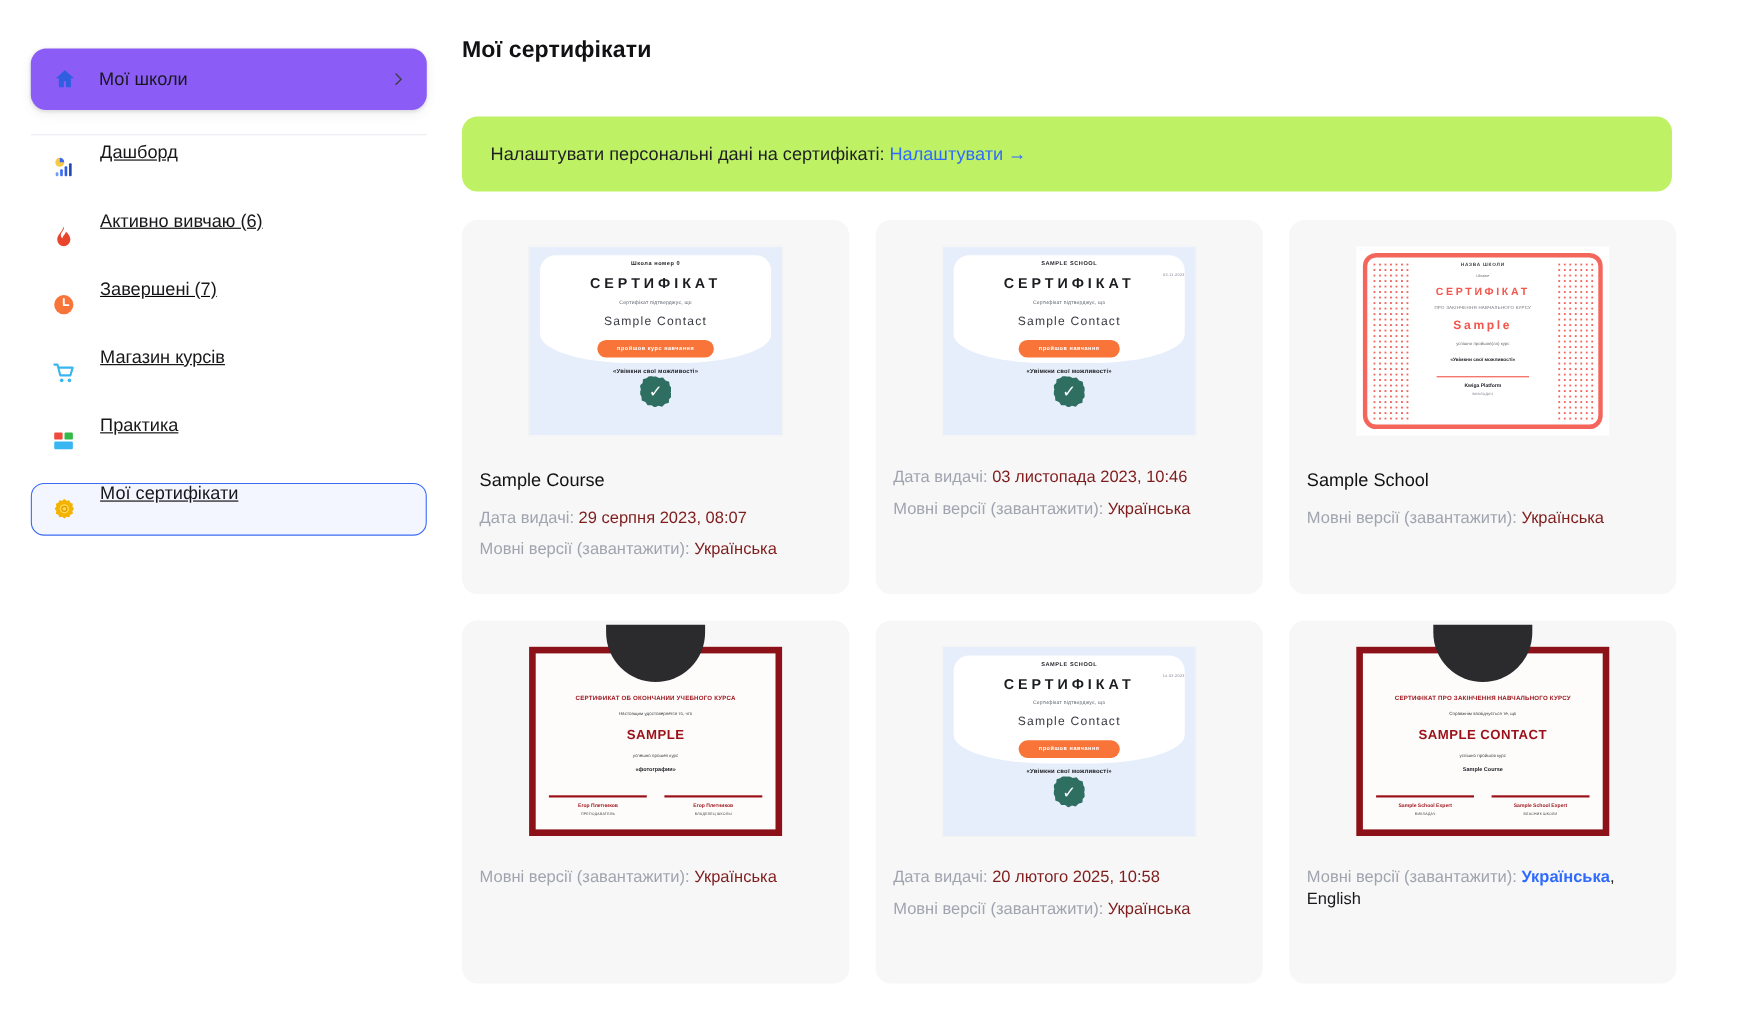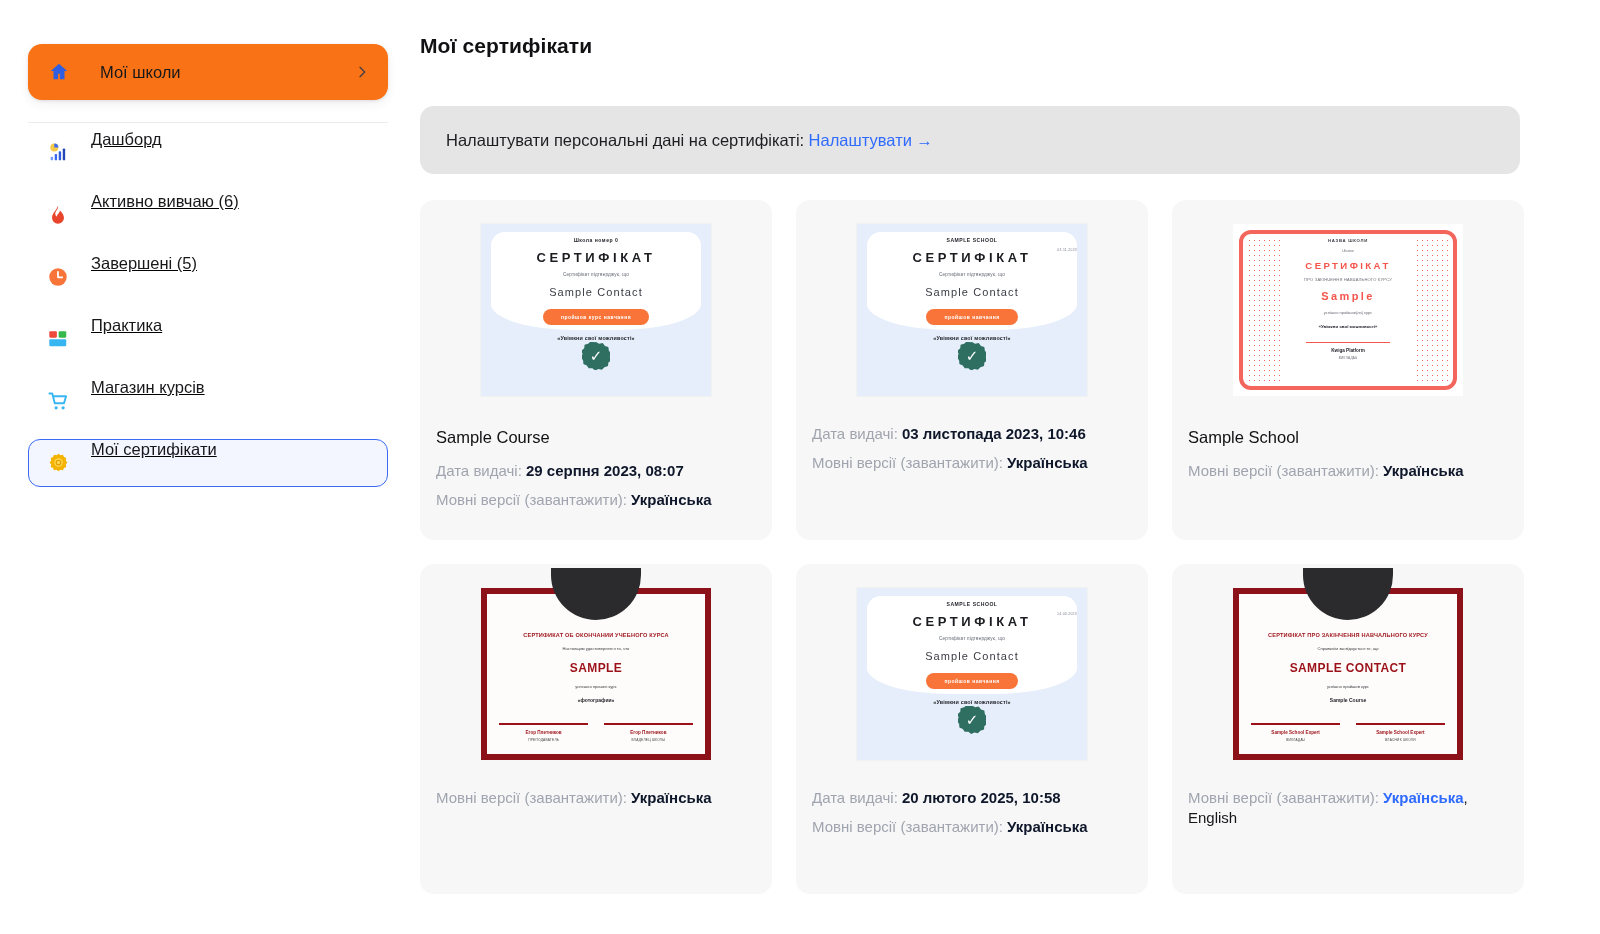--- a/index.html
+++ b/index.html
@@ -11,26 +11,25 @@
     font-family: "Liberation Sans", "DejaVu Sans", sans-serif;
     overflow: hidden;
   }
   .app { display: flex; width: 1600px; height: 934px; }
 
   
   .sidebar { width: 420px; flex: 0 0 420px; padding: 44px 0 0 28px; background:#fff; }
   .school-card {
     display: flex; align-items: center;
     width: 360px; height: 56px;
-    background: #f97316;
+    background: #8b5cf6;
     border-radius: 14px;
     box-shadow: 0 1px 3px rgba(16,24,40,.10), 0 4px 12px rgba(16,24,40,.06);
     padding: 0 18px 0 20px;
     cursor: pointer;
-    gap: 10px;
   }
   .school-card .s-icon { width: 26px; margin-right: 16px; display:flex; align-items:center; }
   .school-card .s-label { flex:1; font-size: 16.5px; color:#18181b; }
   .school-card .s-chev { color:#3f3f46; display:flex; align-items:center; }
 
   .divider { width: 360px; height:1px; background:#ececf0; margin: 22px 0 4px 0; }
 
   .nav { width: 360px; margin-top: 6px; }
   .nav-item {
     display:flex; 
@@ -47,21 +46,21 @@
     background:#f3f6ff;
     border: 1px solid #3b6bf5;
   }
 
   
   .main { flex:1; padding: 20px 80px 0 0; }
   .page-title { font-size: 21px; font-weight: bold; color:#111113; margin: 14px 0 0 0; letter-spacing:.1px;}
 
   .banner {
     margin-top: 48px;
-    background:#e5e5e5;
+    background:#bef264;
     border-radius: 14px;
     height: 68px;
     display:flex; align-items:center;
     padding-left: 26px;
     width: 1100px;
   }
   .banner-text { font-size: 16.5px; color:#1e1e22; }
   .banner-link { font-size:16.5px; color:#2f6bff; text-decoration:none; cursor:pointer; }
   .banner-arrow { color:#2f6bff; font-size:16.5px; }
 
@@ -83,21 +82,21 @@
   }
   .thumb-wrap {
     height: 192px;
     display:flex; align-items:center; justify-content:center;
     margin-bottom: 18px;
   }
   .cert-title {
     font-size: 16.5px; color:#111113; margin: 4px 0 14px 2px;
   }
   .meta { font-size: 15px; color:#a0a4ae; margin: 0 0 9px 2px; line-height:1.35; }
-  .meta b { color:#0f172a; font-weight: bold; }
+  .meta b { color:#7f1d1d; font-weight: normal; }
   .meta .lnk { color:#2f6bff; font-weight:bold; cursor:pointer;}
   .meta .plain { color:#18181b; }
 
   
   .c-thumb { width: 230px; height: 172px; position: relative; }
 
   
   .thA { background:#ffffff; overflow:hidden; position:relative;
          box-shadow:0 0 0 1px rgba(0,0,0,.02); }
   .thA .waves { position:absolute; inset:0; background:#e6eefb; }
@@ -214,43 +213,43 @@
         <span class="n-label">Активно вивчаю (6)</span>
       </div>
 
       <div class="nav-item">
         <span class="n-icon">
           <svg width="22" height="22" viewBox="0 0 24 24">
               <circle cx="12" cy="12" r="9.5" fill="#f97438"></circle>
               <path d="M12 6.4v6h4.6" fill="none" stroke="#fff" stroke-width="1.9" stroke-linecap="round" stroke-linejoin="round"></path>
             </svg>
         </span>
-        <span class="n-label">Завершені (5)</span>
+        <span class="n-label">Завершені (7)</span>
+      </div>
+
+      <div class="nav-item">
+        <span class="n-icon">
+          <svg width="23" height="23" viewBox="0 0 24 24">
+            <path d="M2.5 3.6h3l2.6 10.2h9.6l2.2-7.3H7" fill="none" stroke="#38b6f2" stroke-width="2" stroke-linecap="round" stroke-linejoin="round"></path>
+            <circle cx="9.5" cy="18.6" r="1.7" fill="#38b6f2"></circle>
+              <circle cx="16.8" cy="18.6" r="1.7" fill="#38b6f2"></circle>
+          </svg>
+        </span>
+        <span class="n-label">Магазин курсів</span>
       </div>
 
       <div class="nav-item">
         <span class="n-icon">
           <svg width="22" height="22" viewBox="0 0 24 24">
             <rect x="2.5" y="3.5" width="8.3" height="7" rx="1.2" fill="#ef4a3c"></rect>
             <rect x="12.7" y="3.5" width="8.3" height="7" rx="1.2" fill="#35b94a"></rect>
             <rect x="2.5" y="12.4" width="18.5" height="7.6" rx="1.2" fill="#38b6f2"></rect>
           </svg>
         </span>
         <span class="n-label">Практика</span>
-      </div>
-
-      <div class="nav-item">
-        <span class="n-icon">
-          <svg width="23" height="23" viewBox="0 0 24 24">
-            <path d="M2.5 3.6h3l2.6 10.2h9.6l2.2-7.3H7" fill="none" stroke="#38b6f2" stroke-width="2" stroke-linecap="round" stroke-linejoin="round"></path>
-            <circle cx="9.5" cy="18.6" r="1.7" fill="#38b6f2"></circle>
-              <circle cx="16.8" cy="18.6" r="1.7" fill="#38b6f2"></circle>
-          </svg>
-        </span>
-        <span class="n-label">Магазин курсів</span>
       </div>
 
       <div class="nav-item active">
         <span class="n-icon">
           <svg width="23" height="23" viewBox="0 0 24 24">
             <path d="M12 1.8l2.1 1.6 2.6-.5 1 2.4 2.4 1-.5 2.6L21.2 11l-1.6 2.1.5 2.6-2.4 1-1 2.4-2.6-.5L12 20.2l-2.1-1.6-2.6.5-1-2.4-2.4-1 .5-2.6L2.8 11l1.6-2.1-.5-2.6 2.4-1 1-2.4 2.6.5z" fill="#f5b301"></path>
             <circle cx="12" cy="11" r="4.4" fill="#ffd84d"></circle>
             <circle cx="12" cy="11" r="2.4" fill="none" stroke="#e09b00" stroke-width="1.2"></circle>
           </svg>
         </span>

